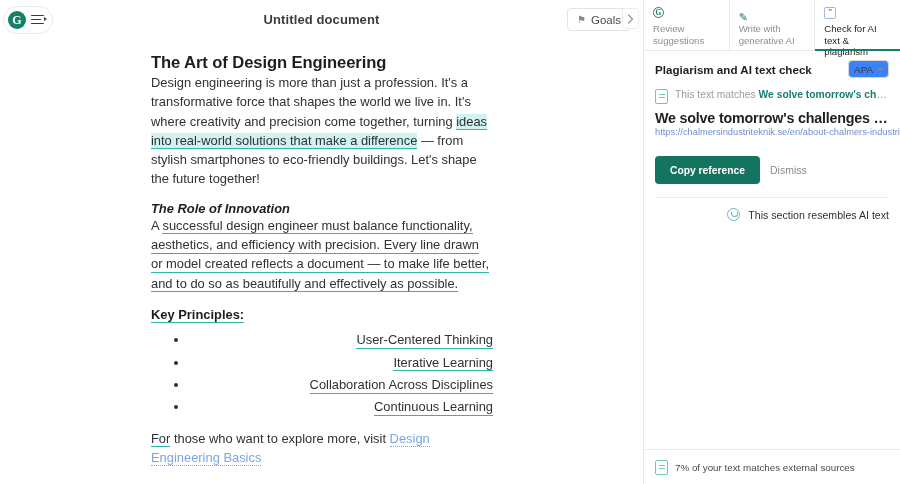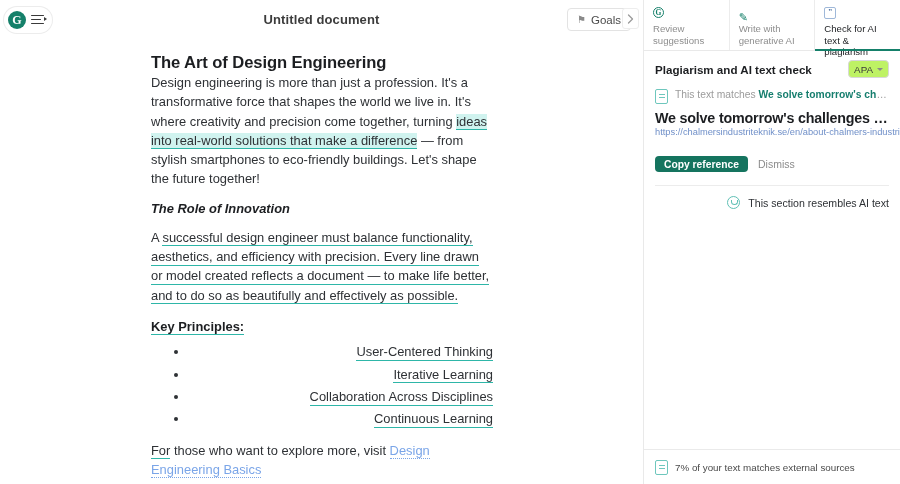--- a/index.html
+++ b/index.html
@@ -82,21 +82,21 @@
     letter-spacing: -0.1px;
   }
   .doc p, .doc li {
     font-size: 12.9px;
     line-height: 19.3px;
     color: #2e3135;
   }
   .doc p { margin-bottom: 12px; }
   .doc h3 {
     font-size: 12.9px; font-weight: 700; font-style: italic;
-    color: #1c1e21; margin-bottom: 12px;
+    color: #1c1e21; margin-bottom: 0;
   }
   .doc h4 {
     font-size: 12.9px; font-weight: 700; color: #1c1e21; margin-bottom: 7px;
     display: inline-block;
   }
   .doc ul { margin: 0 0 12px 0; padding-left: 38px; list-style: disc; text-align: right; }
   .doc li { margin-bottom: 3px; }
 
   
   .hl-fill {
@@ -161,21 +161,21 @@
     color: #5f7fa8; font-size: 8px; font-weight: 700;
     display: flex; align-items: flex-start; justify-content: center; line-height: 8px;
   }
 
   .panel-head {
     display: flex; align-items: center; justify-content: space-between;
     padding: 9px 11px 7px 11px;
   }
   .panel-head .ptitle { font-size: 11.6px; font-weight: 700; color: #1c1e21; }
   .style-select {
-    border: 1px solid #d8d8d8; border-radius: 4px; background: #bef264;
+    border: 1px solid #d8d8d8; border-radius: 4px; background: #3b82f6;
     height: 18px; padding: 0 5px; display: flex; align-items: center; gap: 4px;
     font-size: 9.8px; color: #3a3a3a; cursor: pointer;
   }
   .caret { width: 0; height: 0; border-left: 3px solid transparent; border-right: 3px solid transparent; border-top: 3.5px solid #888; }
 
   .panel-body { flex: 1; overflow: hidden; }
 
   .match-row {
     display: flex; align-items: flex-start; gap: 7px;
     padding: 3px 11px 2px 11px;
@@ -210,21 +210,21 @@
     margin: 2px 11px 0 11px;
     background: #f3f4fb; border-radius: 5px;
     padding: 9px 11px 11px 11px;
   }
   .ref-card .rlabel { font-size: 9.7px; color: #8d8d93; margin-bottom: 4px; }
   .ref-card .rtext { font-size: 10.6px; color: #2e3135; line-height: 15.5px; word-break: break-word; }
 
   .ref-actions { display: flex; align-items: center; gap: 10px; padding: 11px 11px 0 11px; }
   .btn-primary {
     background: #15745f; color: #fff; border: none; border-radius: 4px;
-    height: 16px; padding: 0 9px; font-size: 10.3px; font-weight: 700; cursor: pointer;
+    height: 28px; padding: 0 15px; font-size: 10.3px; font-weight: 700; cursor: pointer;
     font-family: "Liberation Sans", sans-serif;
   }
   .btn-text {
     background: none; border: none; color: #8b8b8b; font-size: 10.5px; cursor: pointer;
     font-family: "Liberation Sans", sans-serif;
   }
 
   .divider { height: 1px; background: #ececec; margin: 13px 11px 0 11px; }
 
   .ai-row { display: flex; align-items: center; gap: 8px; padding: 10px 11px; justify-content: flex-end; }

